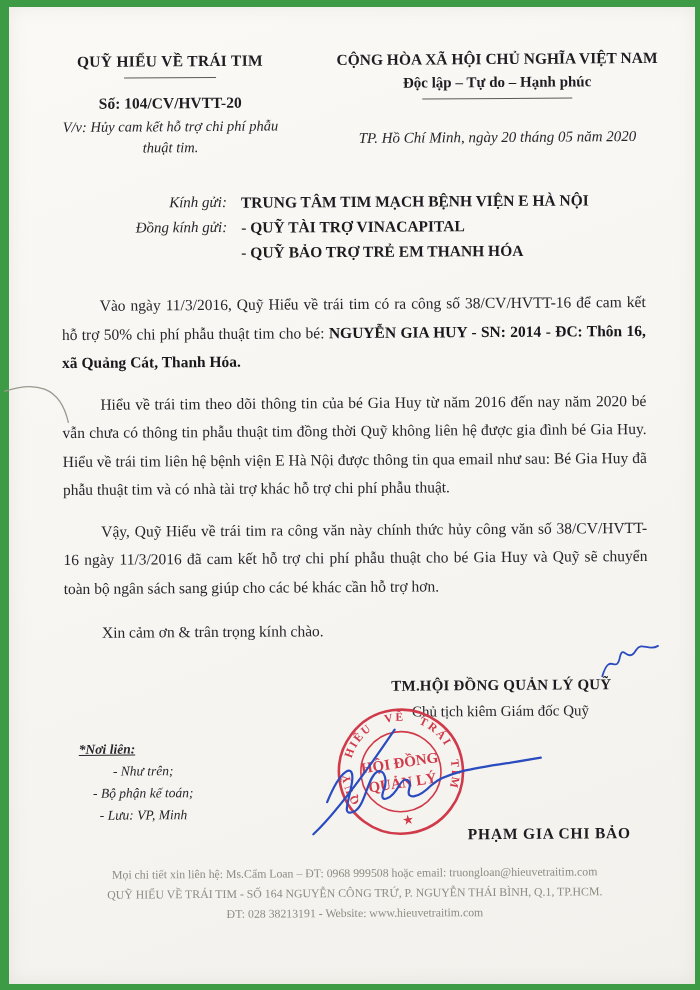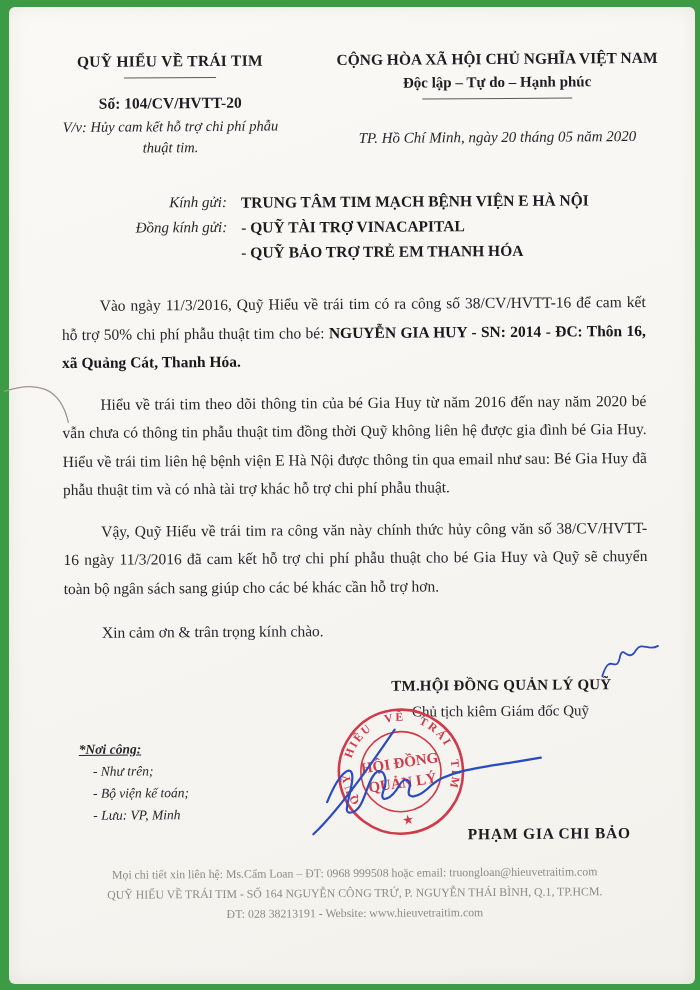--- a/index.html
+++ b/index.html
@@ -8,21 +8,20 @@
     width:700px;height:990px;
     background:#3d9a45;
     overflow:hidden;
     font-family:"Liberation Serif","DejaVu Serif",serif;
   }
   .paper{
     position:absolute;
     left:9px;top:7px;right:5px;bottom:6px;
     background:linear-gradient(160deg,#faf9f5 0%,#f6f5f1 55%,#f2f1ec 100%);
     box-shadow:inset 0 0 18px rgba(120,120,110,.12);
-    border-radius:6px;
   }
   .tilt{
     position:absolute;inset:0;
     transform:rotate(-0.4deg);
     color:#26262b;
   }
   
   .header{display:flex;margin-top:44px;}
   .h-left{width:310px;text-align:center;padding-left:18px;box-sizing:border-box;}
   .h-right{flex:1;text-align:center;padding-right:14px;}
@@ -52,21 +51,21 @@
   .tm-line{position:absolute;left:336px;top:14px;width:310px;text-align:center;
     font-weight:bold;font-size:15px;letter-spacing:.2px;color:#1b1b20;}
   .title-line{position:absolute;left:360px;top:40px;width:260px;text-align:center;font-size:15px;}
   .signer-name{position:absolute;left:408px;top:162px;width:260px;text-align:center;
     font-weight:bold;font-size:15.5px;letter-spacing:.8px;color:#1b1b20;}
   .stamp{position:absolute;left:322px;top:40px;transform:rotate(-8deg);}
   .big-sign{position:absolute;left:286px;top:62px;}
   .small-sign{position:absolute;left:588px;top:-22px;}
   .footnotes{position:absolute;left:68px;top:76px;font-size:13.5px;font-style:italic;}
   .fn-label{font-weight:bold;text-decoration:underline;}
-  .fn-item{margin:5px 0 0 14px;line-height:17px;}
+  .fn-item{margin:5px 0 0 14px;line-height:17px;text-align:center;}
   
   .footer{
     position:absolute;left:0;right:0;top:856px;
     text-align:center;color:#8d8c83;font-size:11.8px;line-height:20px;
   }
   .artifact{position:absolute;left:-6px;top:366px;}
 </style>
 </head>
 <body>
 
@@ -134,23 +133,23 @@
         </svg>
 
         <svg class="big-sign" width="256" height="116" viewBox="0 0 256 116">
           <path d="M 98 4 C 76 36, 42 84, 16 108" fill="none" stroke="#2b4cc0" stroke-width="2.2" stroke-linecap="round"></path>
           <path d="M 30 76 C 44 42, 58 36, 55 56 C 52 76, 44 90, 56 86 C 68 82, 70 52, 80 46 C 88 42, 91 56, 86 66 C 82 78, 94 74, 102 60 C 108 50, 115 54, 112 64 C 109 75, 122 72, 134 60 C 152 43, 200 41, 244 33" fill="none" stroke="#2b4cc0" stroke-width="2.2" stroke-linecap="round"></path>
         </svg>
 
         <div class="signer-name">PHẠM GIA CHI BẢO</div>
 
         <div class="footnotes">
-          <div class="fn-label">*Nơi công:</div>
+          <div class="fn-label">*Nơi liên:</div>
           <div class="fn-item">- Như trên;</div>
-          <div class="fn-item">- Bộ viện kế toán;</div>
+          <div class="fn-item">- Bộ phận kế toán;</div>
           <div class="fn-item">-  Lưu: VP, Minh</div>
         </div>
       </div>
 
       <div class="footer">
         <div>Mọi chi tiết xin liên hệ: Ms.Cẩm Loan – ĐT: 0968 999508 hoặc email: truongloan@hieuvetraitim.com</div>
         <div>QUỸ HIỂU VỀ TRÁI TIM - SỐ 164 NGUYỄN CÔNG TRỨ, P. NGUYỄN THÁI BÌNH, Q.1, TP.HCM.</div>
         <div>ĐT: 028 38213191 - Website: www.hieuvetraitim.com</div>
       </div>
 

